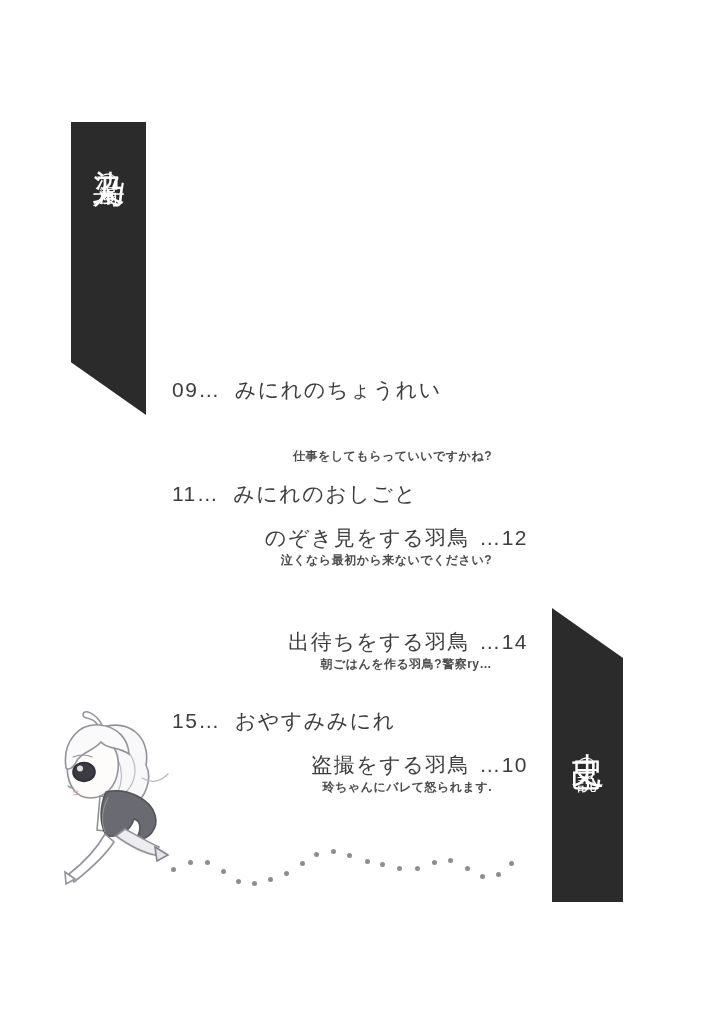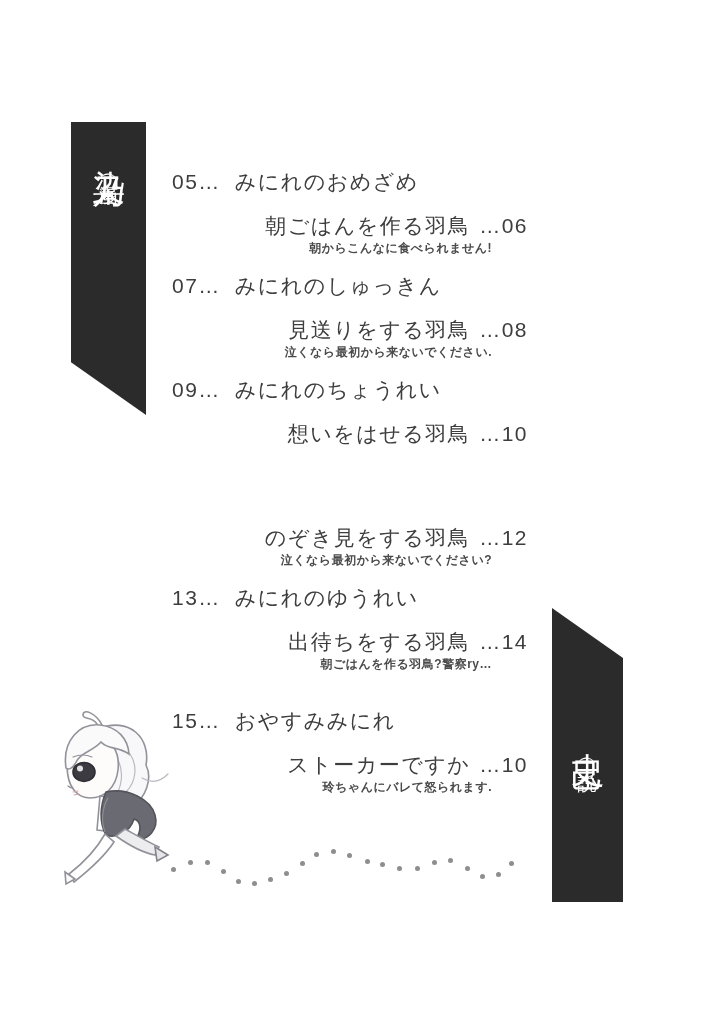--- a/index.html
+++ b/index.html
@@ -45,51 +45,41 @@
       <span class="vtitle">染乃</span><span class="vmedium">（漫画）</span>
     </div>
   </div>
 
   <div class="ribbon ribbon-right">
     <div class="vtext">
       <span class="vtitle">史己</span><span class="vmedium">（小説）</span>
     </div>
   </div>
 
-  <div class="entry" style="top:168px">
-    <div class="l1"><span>05</span><span>…</span><span class="ttl">みにれのおめざめ</span></div>
-    <div class="l2"><span>朝ごはんを作る羽鳥</span><span class="ldr">…</span><span>06</span></div>
-    <div class="l3">朝からこんなに食べられません!</div>
-  </div>
 
-  <div class="entry" style="top:272px">
-    <div class="l1"><span>07</span><span>…</span><span class="ttl">みにれのしゅっきん</span></div>
-    <div class="l2"><span>見送りをする羽鳥</span><span class="ldr">…</span><span>08</span></div>
-    <div class="l3">泣くなら最初から来ないでください.</div>
-  </div>
 
   <div class="entry" style="top:376px">
     <div class="l1"><span>09</span><span>…</span><span class="ttl">みにれのちょうれい</span></div>
-    <div class="l2"><span>想いをはせる羽鳥</span><span class="ldr">…</span><span>10</span></div>
+    <div class="l3">仕事をしてもらっていいですかね?</div>
   </div>
 
   <div class="entry" style="top:480px">
+    <div class="l1"><span>11</span><span>…</span><span class="ttl">みにれのおしごと</span></div>
     <div class="l2"><span>のぞき見をする羽鳥</span><span class="ldr">…</span><span>12</span></div>
     <div class="l3">泣くなら最初から来ないでください?</div>
   </div>
 
   <div class="entry" style="top:584px">
-    <div class="l1"><span>13</span><span>…</span><span class="ttl">みにれのゆうれい</span></div>
     <div class="l2"><span>出待ちをする羽鳥</span><span class="ldr">…</span><span>14</span></div>
     <div class="l3">朝ごはんを作る羽鳥?警察ry…</div>
   </div>
 
   <div class="entry" style="top:707px">
     <div class="l1"><span>15</span><span>…</span><span class="ttl">おやすみみにれ</span></div>
-    <div class="l2"><span>ストーカーですか</span><span class="ldr">…</span><span>10</span></div>
+    <div class="l2"><span>盗撮をする羽鳥</span><span class="ldr">…</span><span>10</span></div>
     <div class="l3">玲ちゃんにバレて怒られます.</div>
   </div>
 
   <svg class="chibi" viewBox="0 0 132 185">
     <g fill="none" stroke="#92929a" stroke-width="1.6" stroke-linecap="round">
 
       <path d="M46 17 C40 5 27 0 27 7 C27 12 36 8 41 16"></path>
 
       <path d="M42 21 C73 8 95 30 90 57 C97 71 89 91 77 97 C80 107 64 113 57 103 C53 96 51 90 49 85 C47 60 44 40 42 21 Z" fill="#f8f8fa"></path>
       <path d="M74 46 C82 58 80 74 70 84 M62 52 C68 64 66 80 58 90 M86 70 C96 76 104 74 112 66" stroke="#b9b9c0" stroke-width="1.2"></path>

